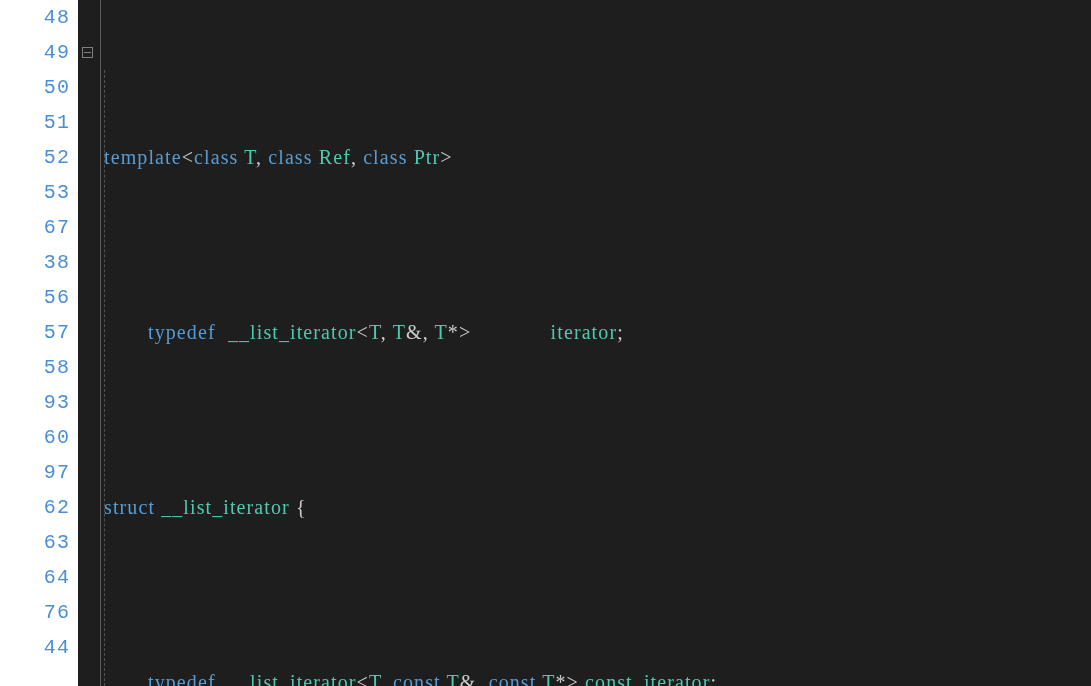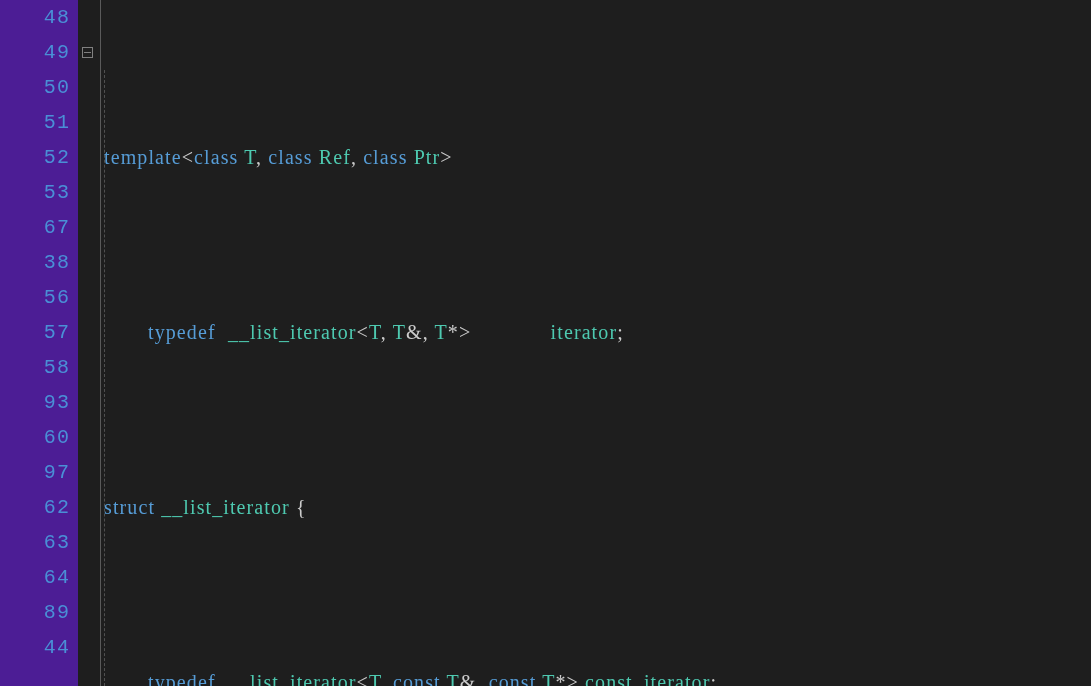--- a/index.html
+++ b/index.html
@@ -19,21 +19,21 @@
       height: 100vh;
     }
 
     .gutter {
       width: 70px;
       text-align: right;
       color: #4a8fd6;
       flex: 0 0 auto;
       user-select: none;
       padding-right: 8px;
-      background: #4c1d95;
+      background: #ffffff;
     }
 
     .gutter-line {
       display: block;
     }
 
     .fold-column {
       width: 22px;
       flex: 0 0 auto;
       position: relative;
@@ -111,21 +111,21 @@
     <span class="gutter-line row">38</span>
     <span class="gutter-line row">56</span>
     <span class="gutter-line row">57</span>
     <span class="gutter-line row">58</span>
     <span class="gutter-line row">93</span>
     <span class="gutter-line row">60</span>
     <span class="gutter-line row">97</span>
     <span class="gutter-line row">62</span>
     <span class="gutter-line row">63</span>
     <span class="gutter-line row">64</span>
-    <span class="gutter-line row">89</span>
+    <span class="gutter-line row">76</span>
     <span class="gutter-line row">44</span>
   </div>
 
   <div class="fold-column">
     <span class="fold-box" style="top:47px"></span>
   </div>
 
   <div class="ruler"></div>
 
   <div class="indent-col">

